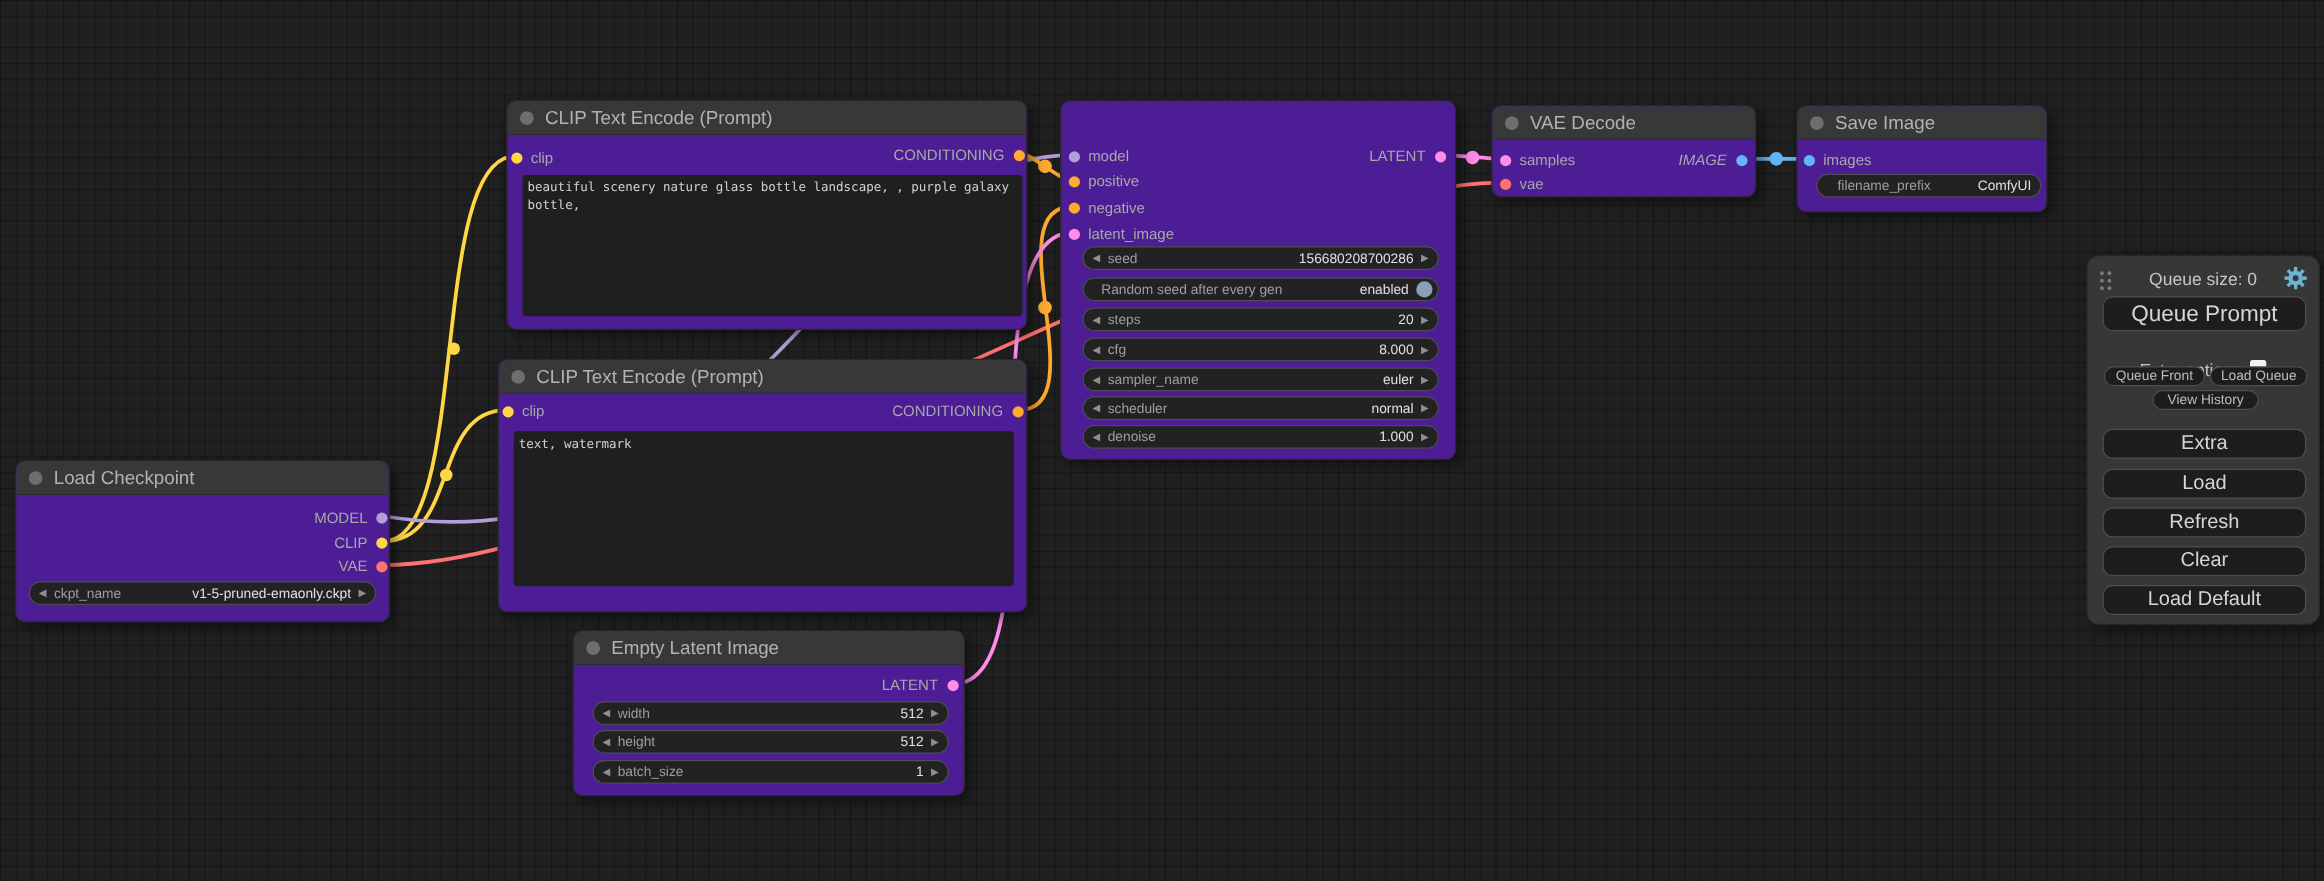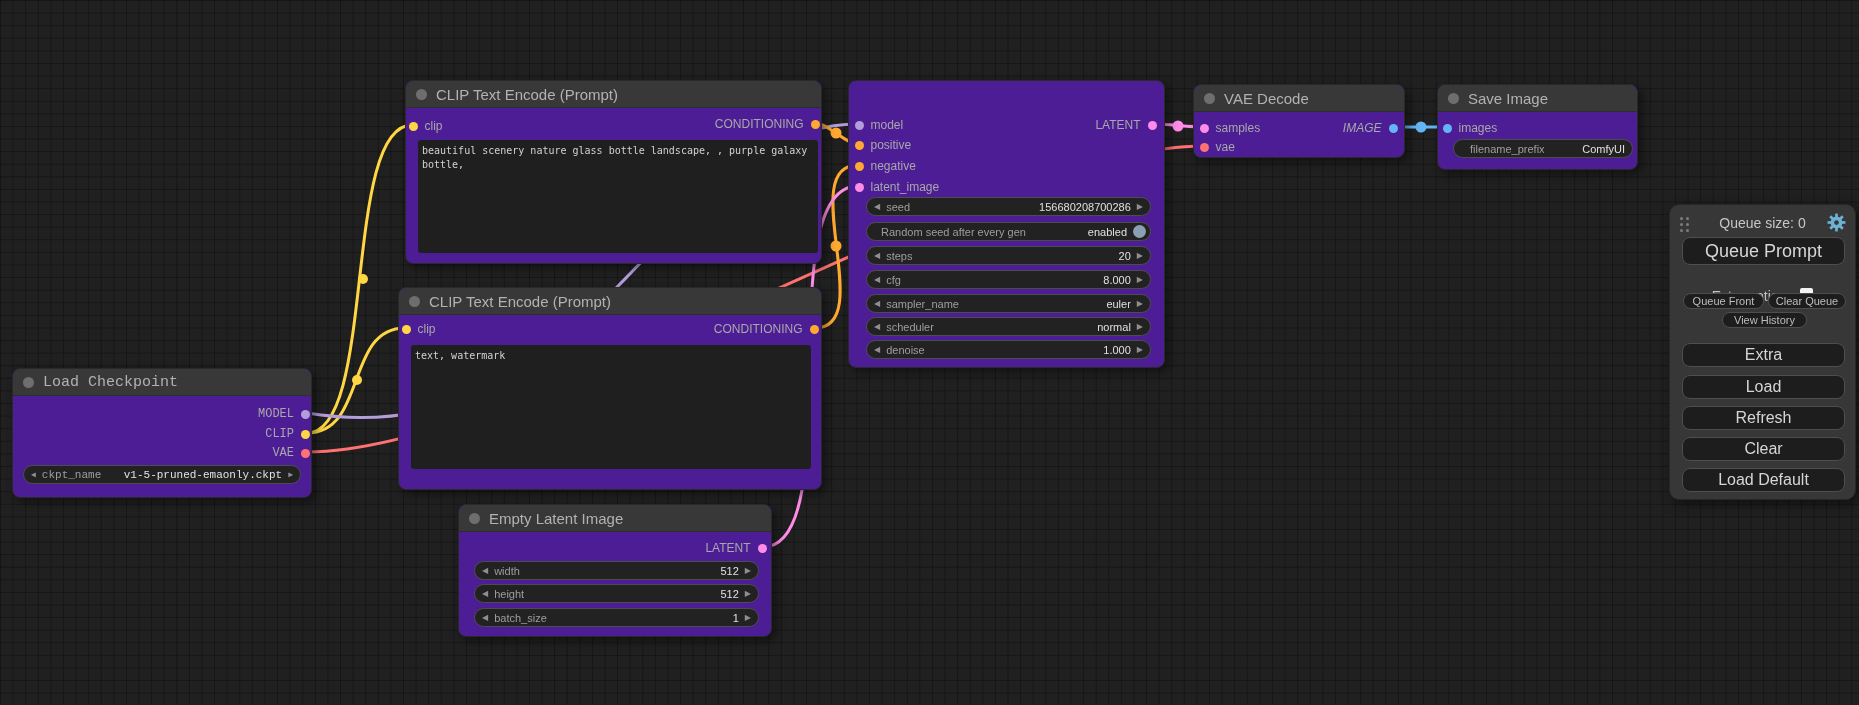--- a/index.html
+++ b/index.html
@@ -92,21 +92,21 @@
   <g>
     <circle cx="363" cy="279" r="5" fill="#FFD644"></circle>
     <circle cx="357" cy="380" r="5" fill="#FFD644"></circle>
     <circle cx="836" cy="133" r="5.5" fill="#FFA931"></circle>
     <circle cx="836" cy="246" r="5.5" fill="#FFA931"></circle>
     <circle cx="1178" cy="126" r="5.5" fill="#FF8CE8"></circle>
     <circle cx="1421" cy="127" r="5.5" fill="#64B5F6"></circle>
   </g>
 </svg>
 
-<div class="node" style="left:12px;top:368px;width:300px;height:130px;font-family:Liberation Mono, monospace;">
+<div class="node" style="left:12px;top:368px;width:300px;height:130px;">
   <div class="ntitle">
     <span class="ndot"></span>
     <span>Load Checkpoint</span>
   </div>
   <div class="slot" style="right:1px;top:36px;">
     <span>MODEL</span>
     <span class="pdot" style="background:#B39DDB"></span>
   </div>
   <div class="slot" style="right:1px;top:56px;">
     <span>CLIP</span>
@@ -312,21 +312,21 @@
   </svg>
 
   <div class="mbtn" style="top:32px;height:28px;font-size:18px;">Queue Prompt</div>
 
   <div style="position:absolute;left:0;top:66px;width:100%;display:flex;align-items:flex-start;justify-content:center;gap:7px;margin-top:17px;">
     <span style="font-size:14px;color:#c2c2c2;">Extra options</span>
     <span style="width:13px;height:13px;background:#f2f2f2;border-radius:2px;display:inline-block;cursor:pointer;"></span>
   </div>
 
   <div class="sbtn" style="left:13px;top:88px;width:81px;">Queue Front</div>
-  <div class="sbtn" style="left:98px;top:88px;width:78px;">Clear Queue</div>
+  <div class="sbtn" style="left:98px;top:88px;width:78px;">Load Queue</div>
   <div class="sbtn" style="left:52px;top:107px;width:85px;">View History</div>
 
   <div class="mbtn" style="top:138px;">Extra</div>
   <div class="mbtn" style="top:170px;">Load</div>
   <div class="mbtn" style="top:201px;">Refresh</div>
   <div class="mbtn" style="top:232px;">Clear</div>
   <div class="mbtn" style="top:263px;">Load Default</div>
 </div>
 
 </body></html>

